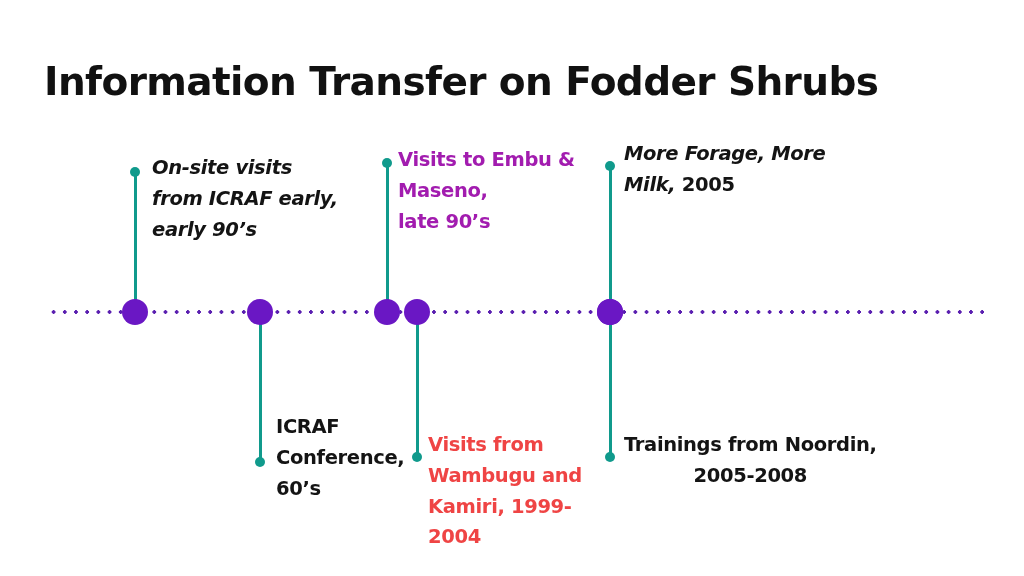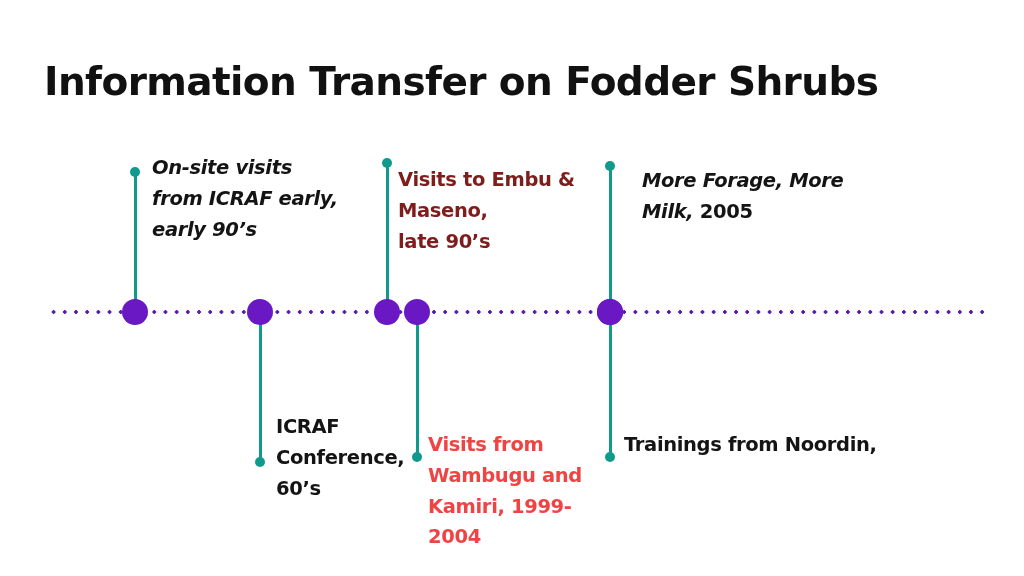--- a/index.html
+++ b/index.html
@@ -137,49 +137,50 @@
         <div class="label below" style="left: 16px; top: 412px; color: rgb(20, 20, 20);">
           <span class="line"><span>ICRAF</span></span>
           <span class="line"><span>Conference,</span></span>
           <span class="line"><span>60’s</span></span>
         </div>
       </div>
       <div class="event" style="left: 387px;">
         <div class="node" style="background: rgb(106, 23, 196);"></div>
         <div class="stem up" style="background: rgb(16, 154, 140); top: 163px; height: 149px;"></div>
         <div class="tip" style="background: rgb(16, 154, 140); top: 158px;"></div>
-        <div class="label above" style="left: 11px; top: 165px; color: #7f1d1d;">
+        <div class="label above" style="left: 11px; top: 145px; color: #a21caf;">
           <span class="line"><span>Visits to Embu &amp;</span></span>
           <span class="line"><span>Maseno,</span></span>
           <span class="line"><span>late 90’s</span></span>
         </div>
       </div>
       <div class="event" style="left: 417px;">
         <div class="node" style="background: rgb(106, 23, 196);"></div>
         <div class="stem down" style="background: rgb(16, 154, 140); top: 312px; height: 145px;"></div>
         <div class="tip" style="background: rgb(16, 154, 140); top: 452px;"></div>
         <div class="label below" style="left: 11px; top: 430px; color: #ef4444;">
           <span class="line"><span>Visits from</span></span>
           <span class="line"><span>Wambugu and</span></span>
           <span class="line"><span>Kamiri, 1999-</span></span>
           <span class="line"><span>2004</span></span>
         </div>
       </div>
       <div class="event" style="left: 610px;">
         <div class="node" style="background: rgb(106, 23, 196);"></div>
         <div class="stem up" style="background: rgb(16, 154, 140); top: 166px; height: 146px;"></div>
         <div class="tip" style="background: rgb(16, 154, 140); top: 161px;"></div>
-        <div class="label above" style="left: 14px; top: 166px; color: rgb(20, 20, 20); margin-left: 18px;">
+        <div class="label above" style="left: 14px; top: 139px; color: rgb(20, 20, 20);">
           <span class="line"><span class="ital">More Forage, More</span></span>
           <span class="line"><span class="ital">Milk,</span><span> 2005</span></span>
         </div>
       </div>
       <div class="event" style="left: 610px;">
         <div class="node" style="background: rgb(106, 23, 196);"></div>
         <div class="stem down" style="background: rgb(16, 154, 140); top: 312px; height: 145px;"></div>
         <div class="tip" style="background: rgb(16, 154, 140); top: 452px;"></div>
         <div class="label below" style="left: 14px; top: 430px; color: rgb(20, 20, 20); text-align: center;">
           <span class="line"><span>Trainings from Noordin,</span></span>
+          <span class="line"><span>2005-2008</span></span>
         </div>
       </div>
     </div>
 
 </div>
 
 </body></html>

